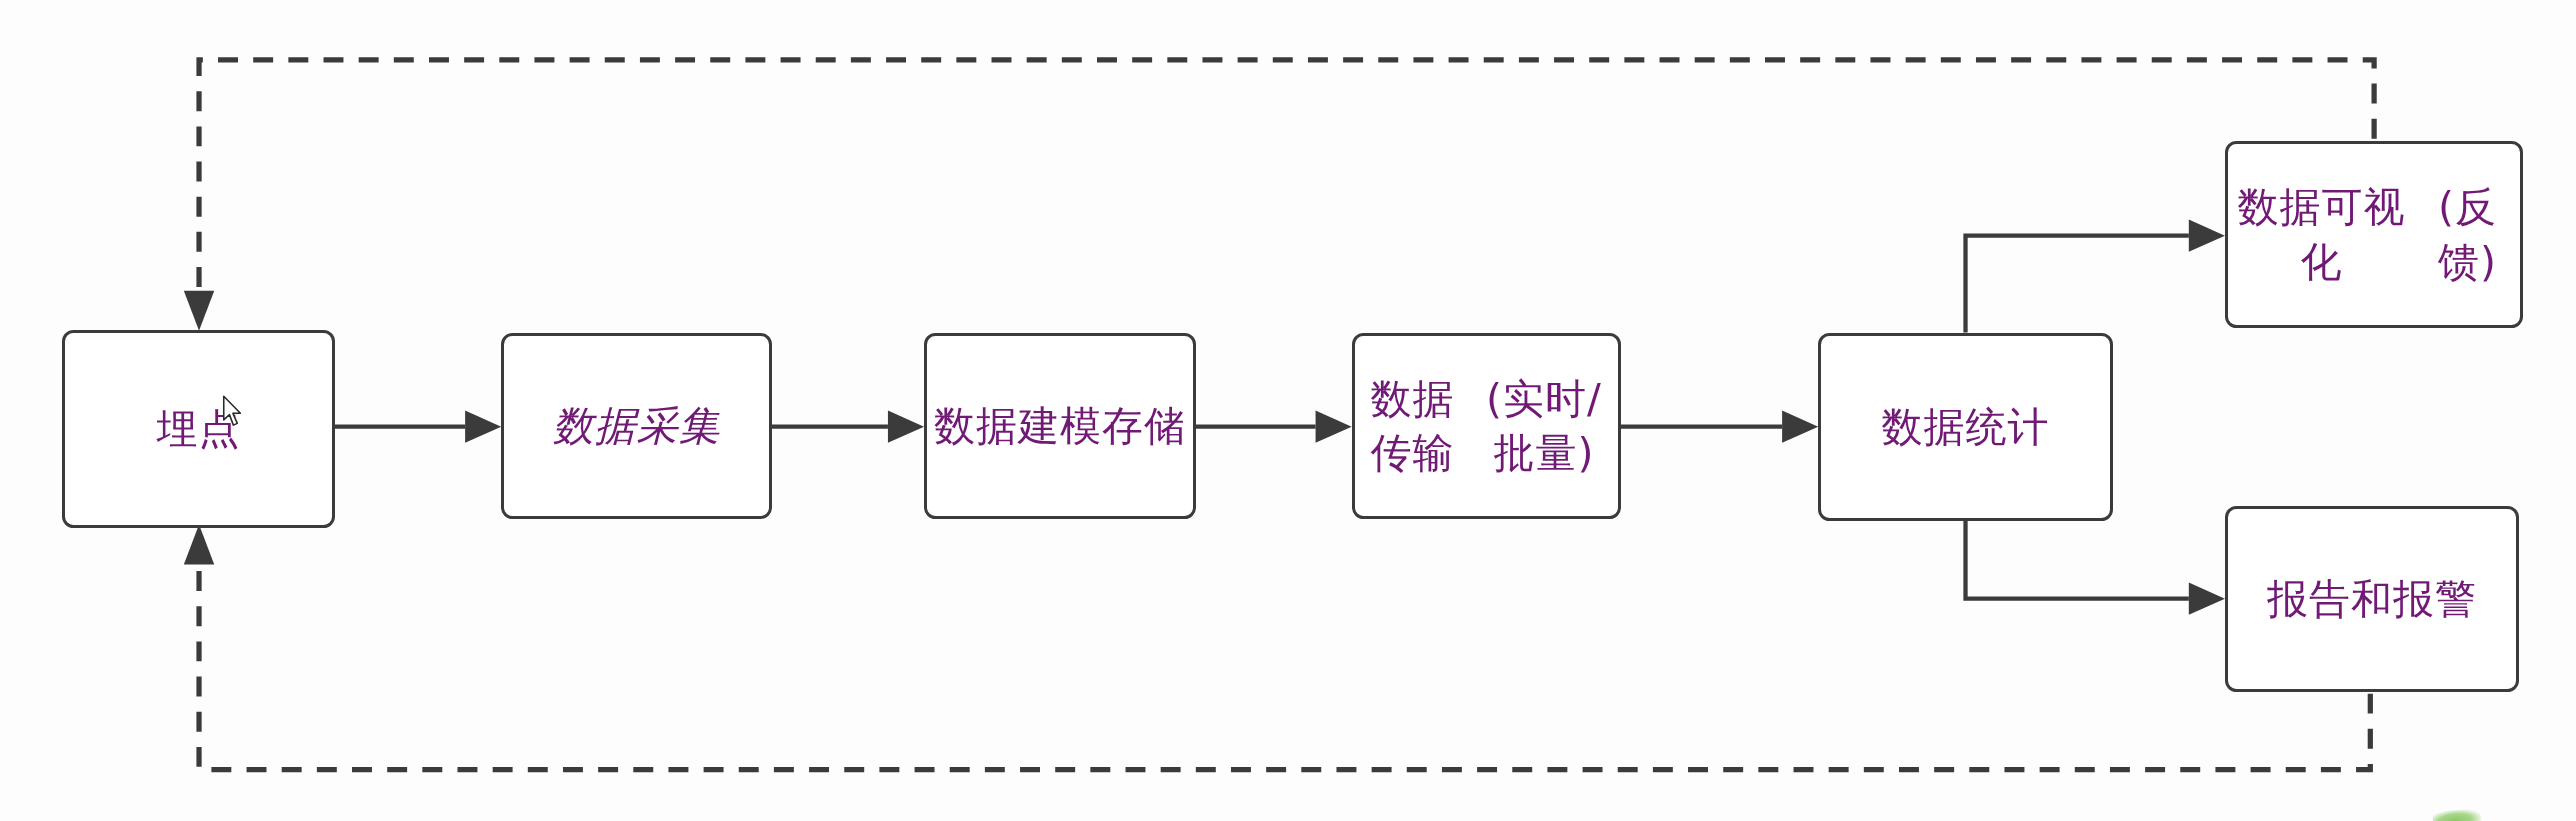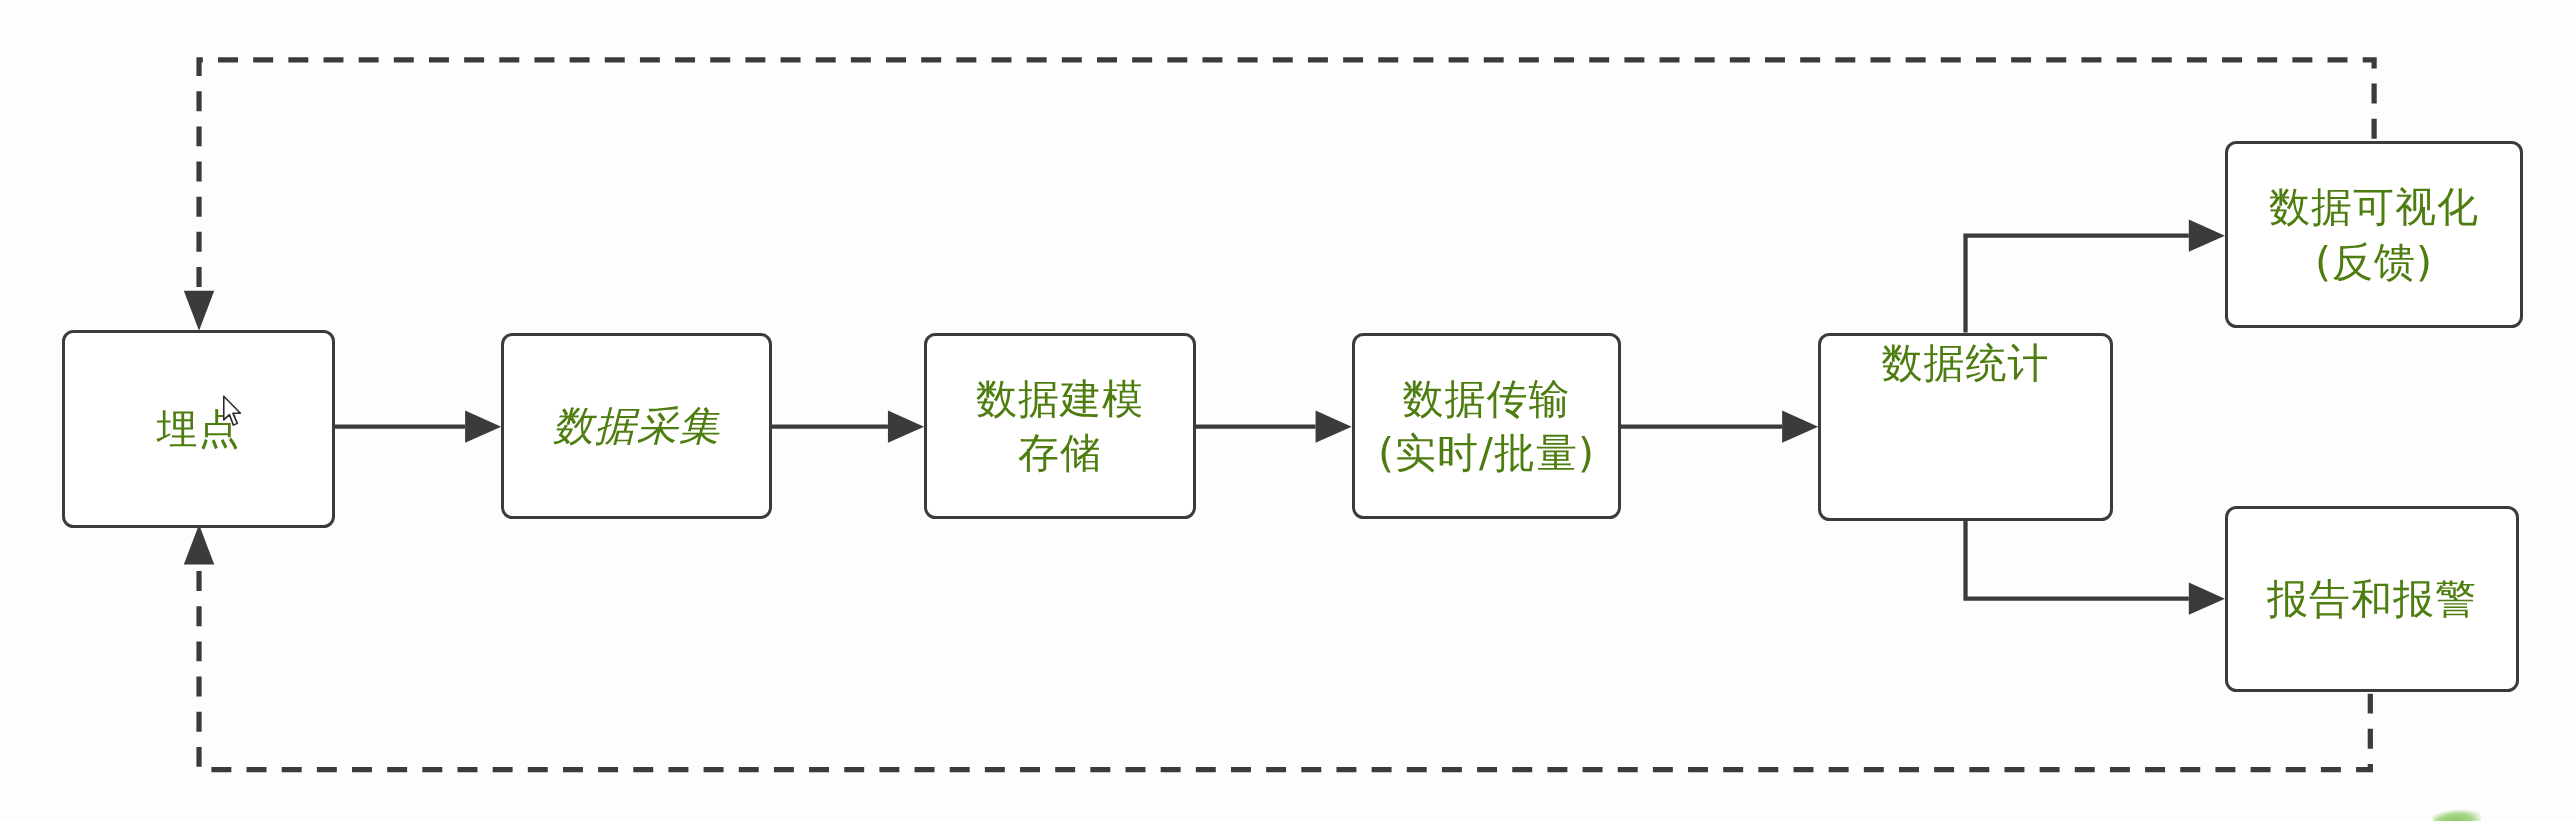--- a/index.html
+++ b/index.html
@@ -19,36 +19,36 @@
     width: 2576px; height: 821px;
   }
 
   .node {
     position: absolute;
     box-sizing: border-box;
     background: #ffffff;
     border: 3.8px solid #3b3b3b;
     border-radius: 11.4px;
     display: flex;
-    flex-direction: column;
+    flex-direction: row;
     align-items: center;
     justify-content: center;
     text-align: center;
-    color: #4d7c0f;
+    color: #701a75;
     font-size: 41px;
     line-height: 1.32;
     letter-spacing: 1px;
   }
   .node span:empty { display: none; }
 
   .node-tracking        { left: 62px;   top: 330px; width: 273px; height: 198px; }
   .node-collection      { left: 501px;  top: 333px; width: 271px; height: 186px; font-style: italic; }
   .node-modeling        { left: 924px;  top: 333px; width: 272px; height: 186px; }
   .node-transmission    { left: 1352px; top: 333px; width: 269px; height: 186px; }
-  .node-statistics      { left: 1818px; top: 333px; width: 295px; height: 188px; justify-content: space-between; }
+  .node-statistics      { left: 1818px; top: 333px; width: 295px; height: 188px; }
   .node-visualization   { left: 2225px; top: 141px; width: 298px; height: 187px; }
   .node-report          { left: 2225px; top: 506px; width: 294px; height: 186px; align-items: center; }
 
   .mouse-cursor {
     position: absolute;
     left: 222px; top: 395px;
     width: 21px; height: 34px;
   }
 
   .annotation-mark {

